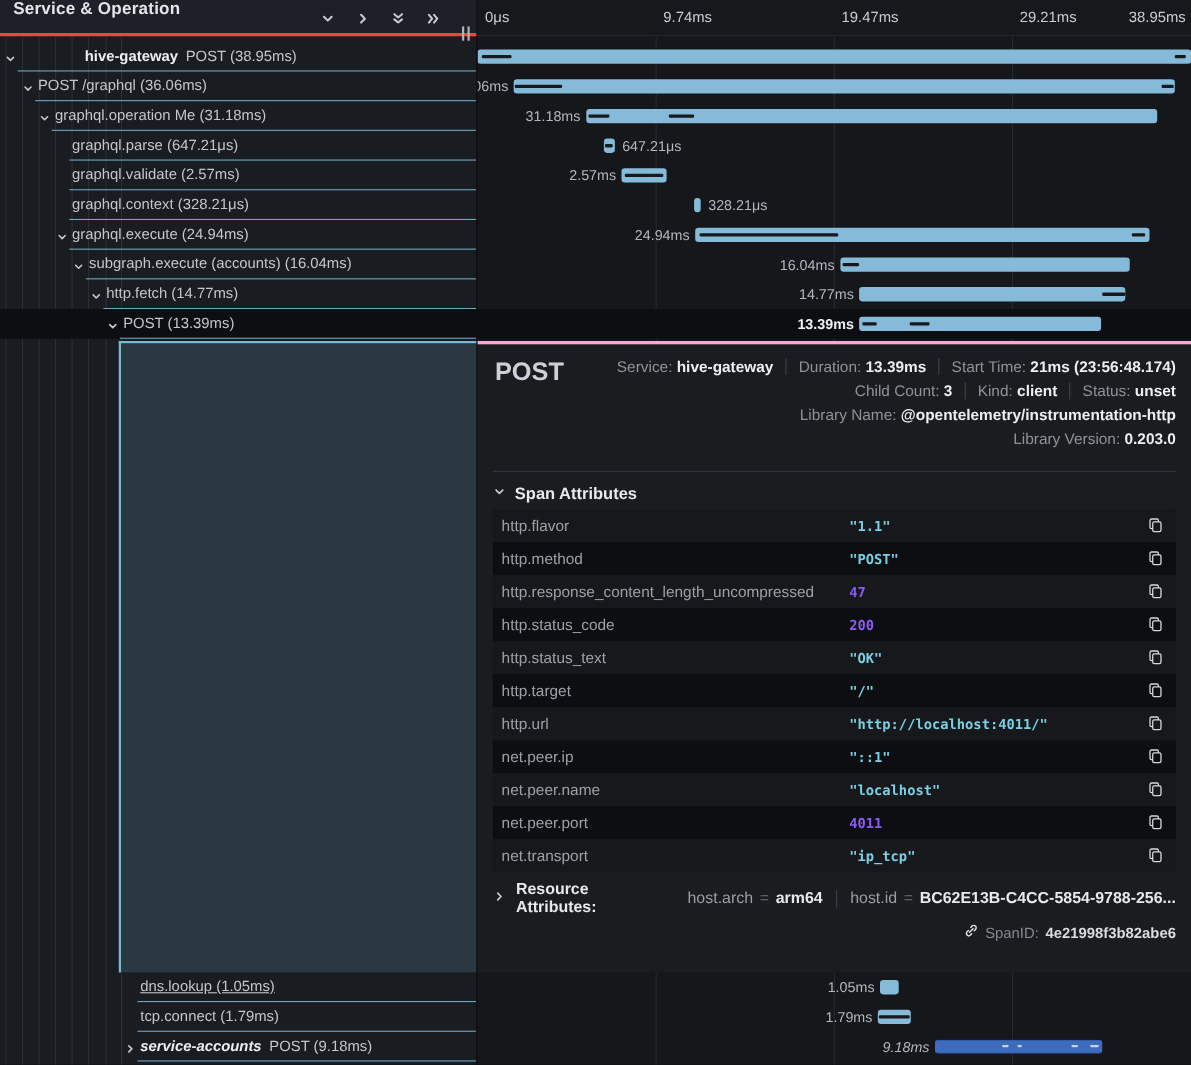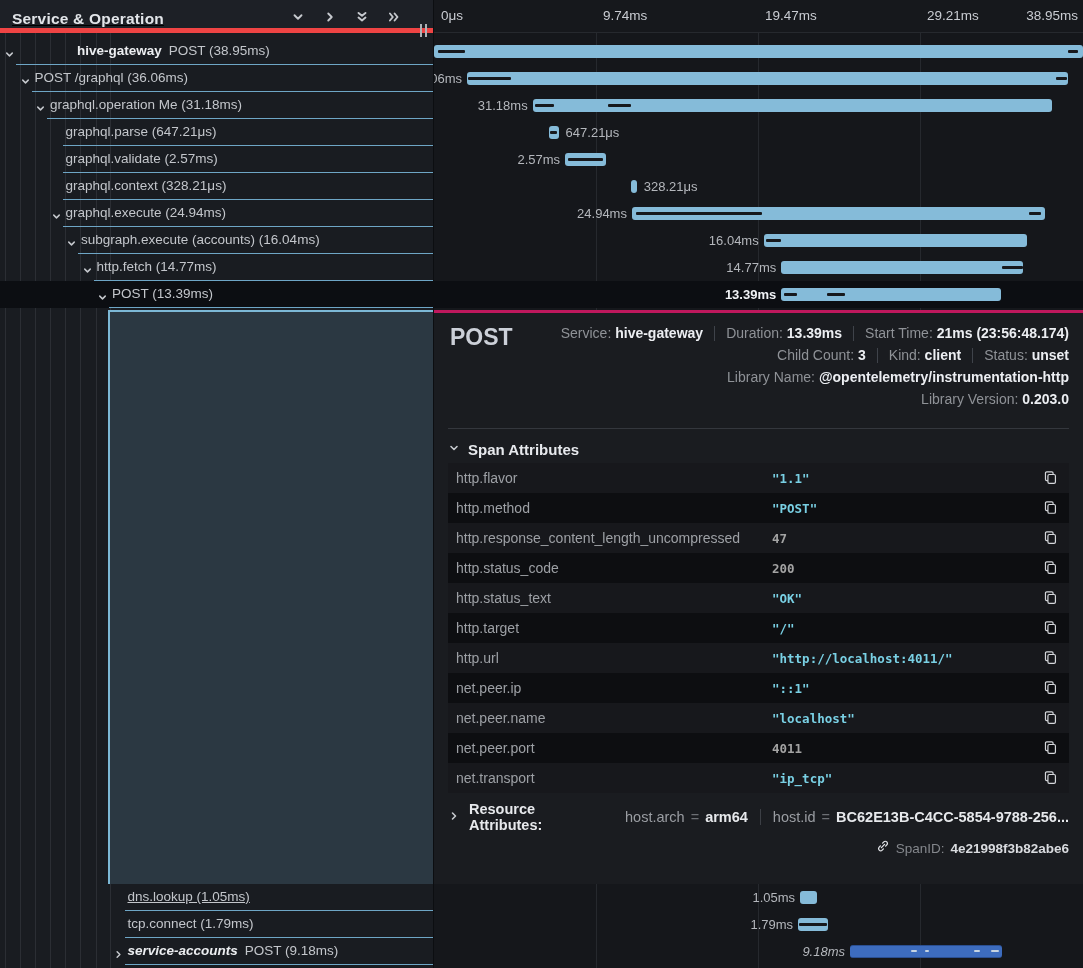--- a/index.html
+++ b/index.html
@@ -7,21 +7,21 @@
   .app { position:relative; width:1083px; height:968px; background:#131518;
          font-family:"Liberation Sans",sans-serif; overflow:hidden; }
 
   
   .left-pane  { position:absolute; left:0;   top:33px; width:433px; height:935px; background:#191c21; }
   .right-pane { position:absolute; left:434px; top:33px; width:649px; height:935px; background:#15171b; }
   .pane-divider { position:absolute; left:433px; top:0; width:1px; height:968px; background:#0c0e11; z-index:6; }
 
   
   .left-header { position:absolute; left:0; top:0; width:433px; height:33px; background:#1d2026;
-                 border-bottom:5px solid #ef4444; display:flex; align-items:flex-end; z-index:7;text-decoration:underline; }
+                 border-bottom:3px solid #ef4444; display:flex; align-items:flex-start; z-index:7; }
   .left-header .title { color:#e2e5e9; font-size:15.5px; font-weight:700; margin-left:12px; letter-spacing:.2px; }
   .hdr-icons { position:absolute; right:32px; top:0; height:33px; display:flex; align-items:center; gap:17px; }
   .hdr-icons .icn { width:15px; height:15px; display:flex; align-items:center; justify-content:center; cursor:pointer; }
   .grip { position:absolute; left:420px; top:24px; display:flex; gap:3px; z-index:9; cursor:col-resize; }
   .grip i { display:block; width:2px; height:13px; background:#aeb1b6; }
   .right-header { position:absolute; left:434px; top:0; width:649px; height:33px; background:#16181c;
                   border-bottom:1px solid #26292e; z-index:7; }
   .tick { position:absolute; top:8px; color:#c9ccd2; font-size:13.5px; }
 
   
@@ -46,40 +46,40 @@
   .mark.light { background:#c6d4e2; top:12px; height:2px; }
   .blabel { position:absolute; top:6px; font-size:13px; color:#b4b7bc; white-space:nowrap; }
   .blabel.sel { color:#f0f2f5; font-weight:700; }
 
   
   .slate { position:absolute; left:108px; top:310px; width:326px; height:574px; background:#2b3842;
            border-top:2px solid #7cb8d6; border-left:2px solid #7cb8d6; z-index:5; }
 
   
   .detail { position:absolute; left:434px; top:310px; width:649px; height:574px; background:#1a1c20;
-            border-top:3px solid #be185d; padding:9px 14px 0 14px; z-index:5; }
+            border-top:3px solid #f9a8d4; padding:9px 14px 0 14px; z-index:5; }
   .dhead { position:relative; }
   .dtitle { position:absolute; left:2px; top:2px; font-size:23px; font-weight:600; color:#ccd0d8; }
   .meta { display:flex; flex-direction:column; align-items:flex-end; }
   .mline { display:flex; align-items:center; height:22px; }
   .mitem { font-size:14px; color:#8f9297; white-space:nowrap; }
   .mitem b { color:#eceef2; font-weight:700; }
   .msep { width:1px; height:15px; background:#3f434a; margin:0 11px; }
   .ddiv { height:1px; background:#34373d; margin-top:18px; }
   .sechead { display:flex; align-items:center; gap:8px; margin-top:9px; height:22px; cursor:pointer; }
   .sechead .stitle { color:#e7e9ed; font-size:15px; font-weight:700; }
 
   .attrs { margin-top:3px; }
   .arow { display:flex; align-items:center; height:30px; padding:0 10px 0 8px; }
   .arow:nth-child(odd)  { background:#17181c; }
   .arow:nth-child(even) { background:#0d0e11; }
   .akey { width:316px; font-size:14px; color:#9da0a5; white-space:nowrap; }
   .aval { flex:1; font-family:"DejaVu Sans Mono",monospace; font-size:12.5px; font-weight:600; white-space:nowrap; }
   .aval.str { color:#79d0e4; }
-  .aval.num { color:#a3a3a3; }
+  .aval.num { color:#8b5cf6; }
   .copy { width:16px; height:16px; cursor:pointer; flex:none; }
 
   .resrow { display:flex; align-items:center; margin-top:12px; height:24px; cursor:pointer; }
   .resrow .rtitle { color:#e7e9ec; font-size:14.5px; font-weight:700; margin-left:9px; }
   .rpair { display:flex; align-items:center; font-size:14.5px; white-space:nowrap; }
   .rpair .rk { color:#9a9da2; } .rpair .req { color:#6c6f74; margin:0 6px; }
   .rpair .rv { color:#e7e9ec; font-weight:700; }
   .rsep { width:1px; height:16px; background:#3c3f45; margin:0 12px; }
   .resrow .rpair:first-of-type { margin-left:16px; }
   .spanid { display:flex; align-items:center; justify-content:flex-end; gap:6px; margin-top:9px; height:20px; }

